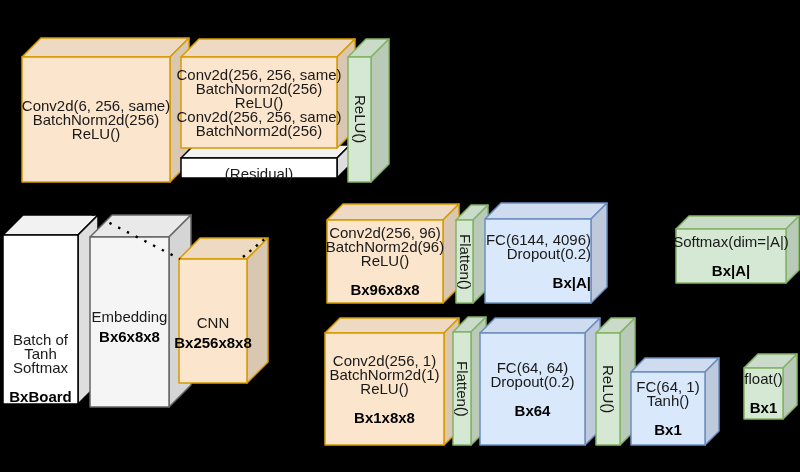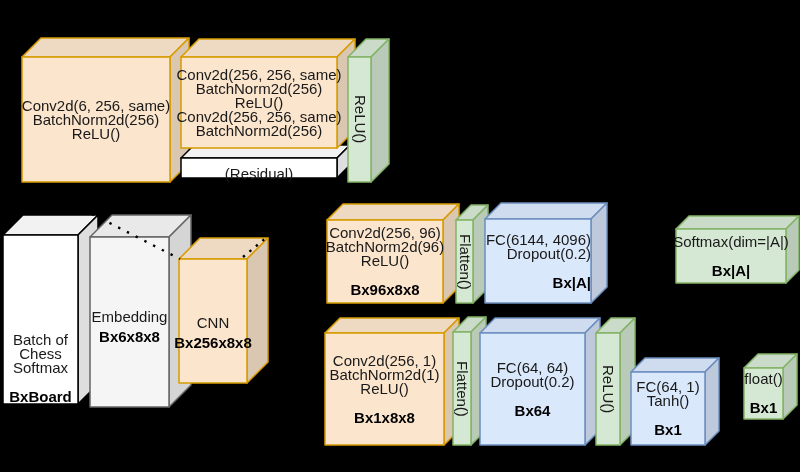--- a/index.html
+++ b/index.html
@@ -78,21 +78,21 @@
   </div>
 
   <div class="box3d" style="left: 3px; top: 215px; width: 95px; height: 189px;">
       <svg width="95" height="189" viewBox="0 0 95 189">
         <polygon points="0,20 20,0 95,0 75,20" fill="rgb(242,242,242)" stroke="#000000" stroke-width="1.5" stroke-linejoin="round"></polygon>
         <polygon points="75,20 95,0 95,169, 75,189" fill="rgb(222,222,222)" stroke="#000000" stroke-width="1.5" stroke-linejoin="round"></polygon>
         <rect x="0" y="20" width="75" height="169" fill="#FFFFFF" stroke="#000000" stroke-width="1.5" stroke-linejoin="round"></rect>
       </svg>
     <div class="label" style="left: 0px; top: 20px; width: 75px; height: 169px; justify-content: flex-end;">
       <div class="line">Batch of</div>
-      <div class="line">Chess</div>
+      <div class="line">Tanh</div>
       <div class="line">Softmax</div>
       <div class="line dim">BxBoard</div>
     </div>
   </div>
 
   <div class="box3d shifted" style="left: 90px; top: 215px; width: 101px; height: 192px;">
       <svg width="101" height="192" viewBox="0 0 101 192">
         <polygon points="0,22 22,0 101,0 79,22" fill="rgb(233,233,233)" stroke="#666666" stroke-width="1.5" stroke-linejoin="round"></polygon>
         <polygon points="79,22 101,0 101,170, 79,192" fill="rgb(213,213,213)" stroke="#666666" stroke-width="1.5" stroke-linejoin="round"></polygon>
         <rect x="0" y="22" width="79" height="170" fill="#F5F5F5" stroke="#666666" stroke-width="1.5" stroke-linejoin="round"></rect>

